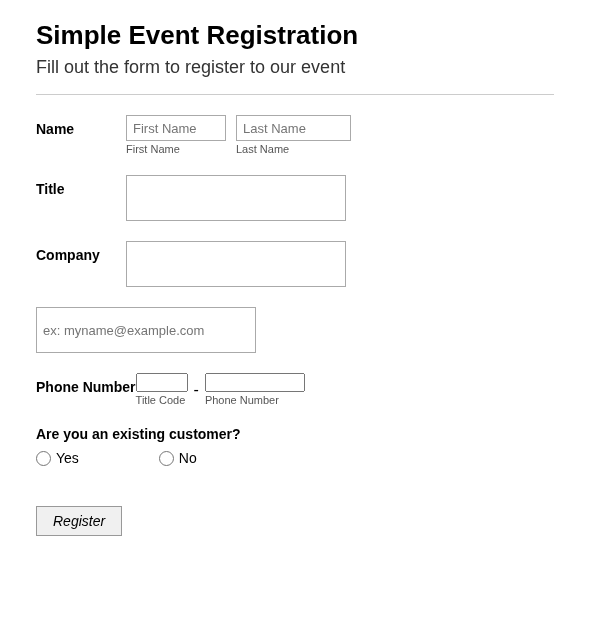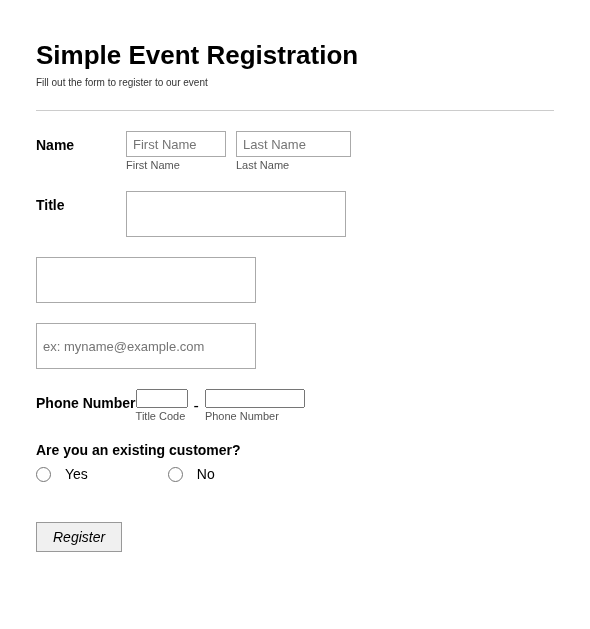--- a/index.html
+++ b/index.html
@@ -14,27 +14,26 @@
       color: #000000;
       width: 590px;
       min-height: 629px;
       padding: 20px 36px;
     }
 
     .page-title {
       font-size: 26px;
       font-weight: bold;
       margin-bottom: 6px;
-      margin-top: 20px;
     }
 
     .page-subtitle {
-      font-size: 10px;
+      font-size: 18px;
       color: #333;
-      margin-bottom: 22px;
+      margin-bottom: 16px;
     }
 
     hr {
       border: none;
       border-top: 1px solid #ccc;
       margin-bottom: 20px;
     }
 
     .form-row {
       display: flex;
@@ -140,21 +139,21 @@
     }
 
     .radio-options {
       display: flex;
       gap: 80px;
     }
 
     .radio-option {
       display: flex;
       align-items: center;
-      gap: 14px;
+      gap: 5px;
       font-size: 14px;
     }
 
     .radio-option input[type="radio"] {
       width: 15px;
       height: 15px;
       cursor: pointer;
     }
 
     .register-btn {
@@ -196,20 +195,21 @@
   
   <div class="form-row">
     <div class="form-label">Title</div>
     <div class="form-field">
       <input type="text" class="title-input" style="">
     </div>
   </div>
 
   
   <div class="form-row">
+    <div class="form-label">Company</div>
     <div class="form-field">
       <input type="text" class="company-input" style="">
     </div>
   </div>
 
   
   <div class="form-row">
     <div class="form-field">
       <input type="text" class="email-input" placeholder="ex: myname@example.com" style="">
     </div>

